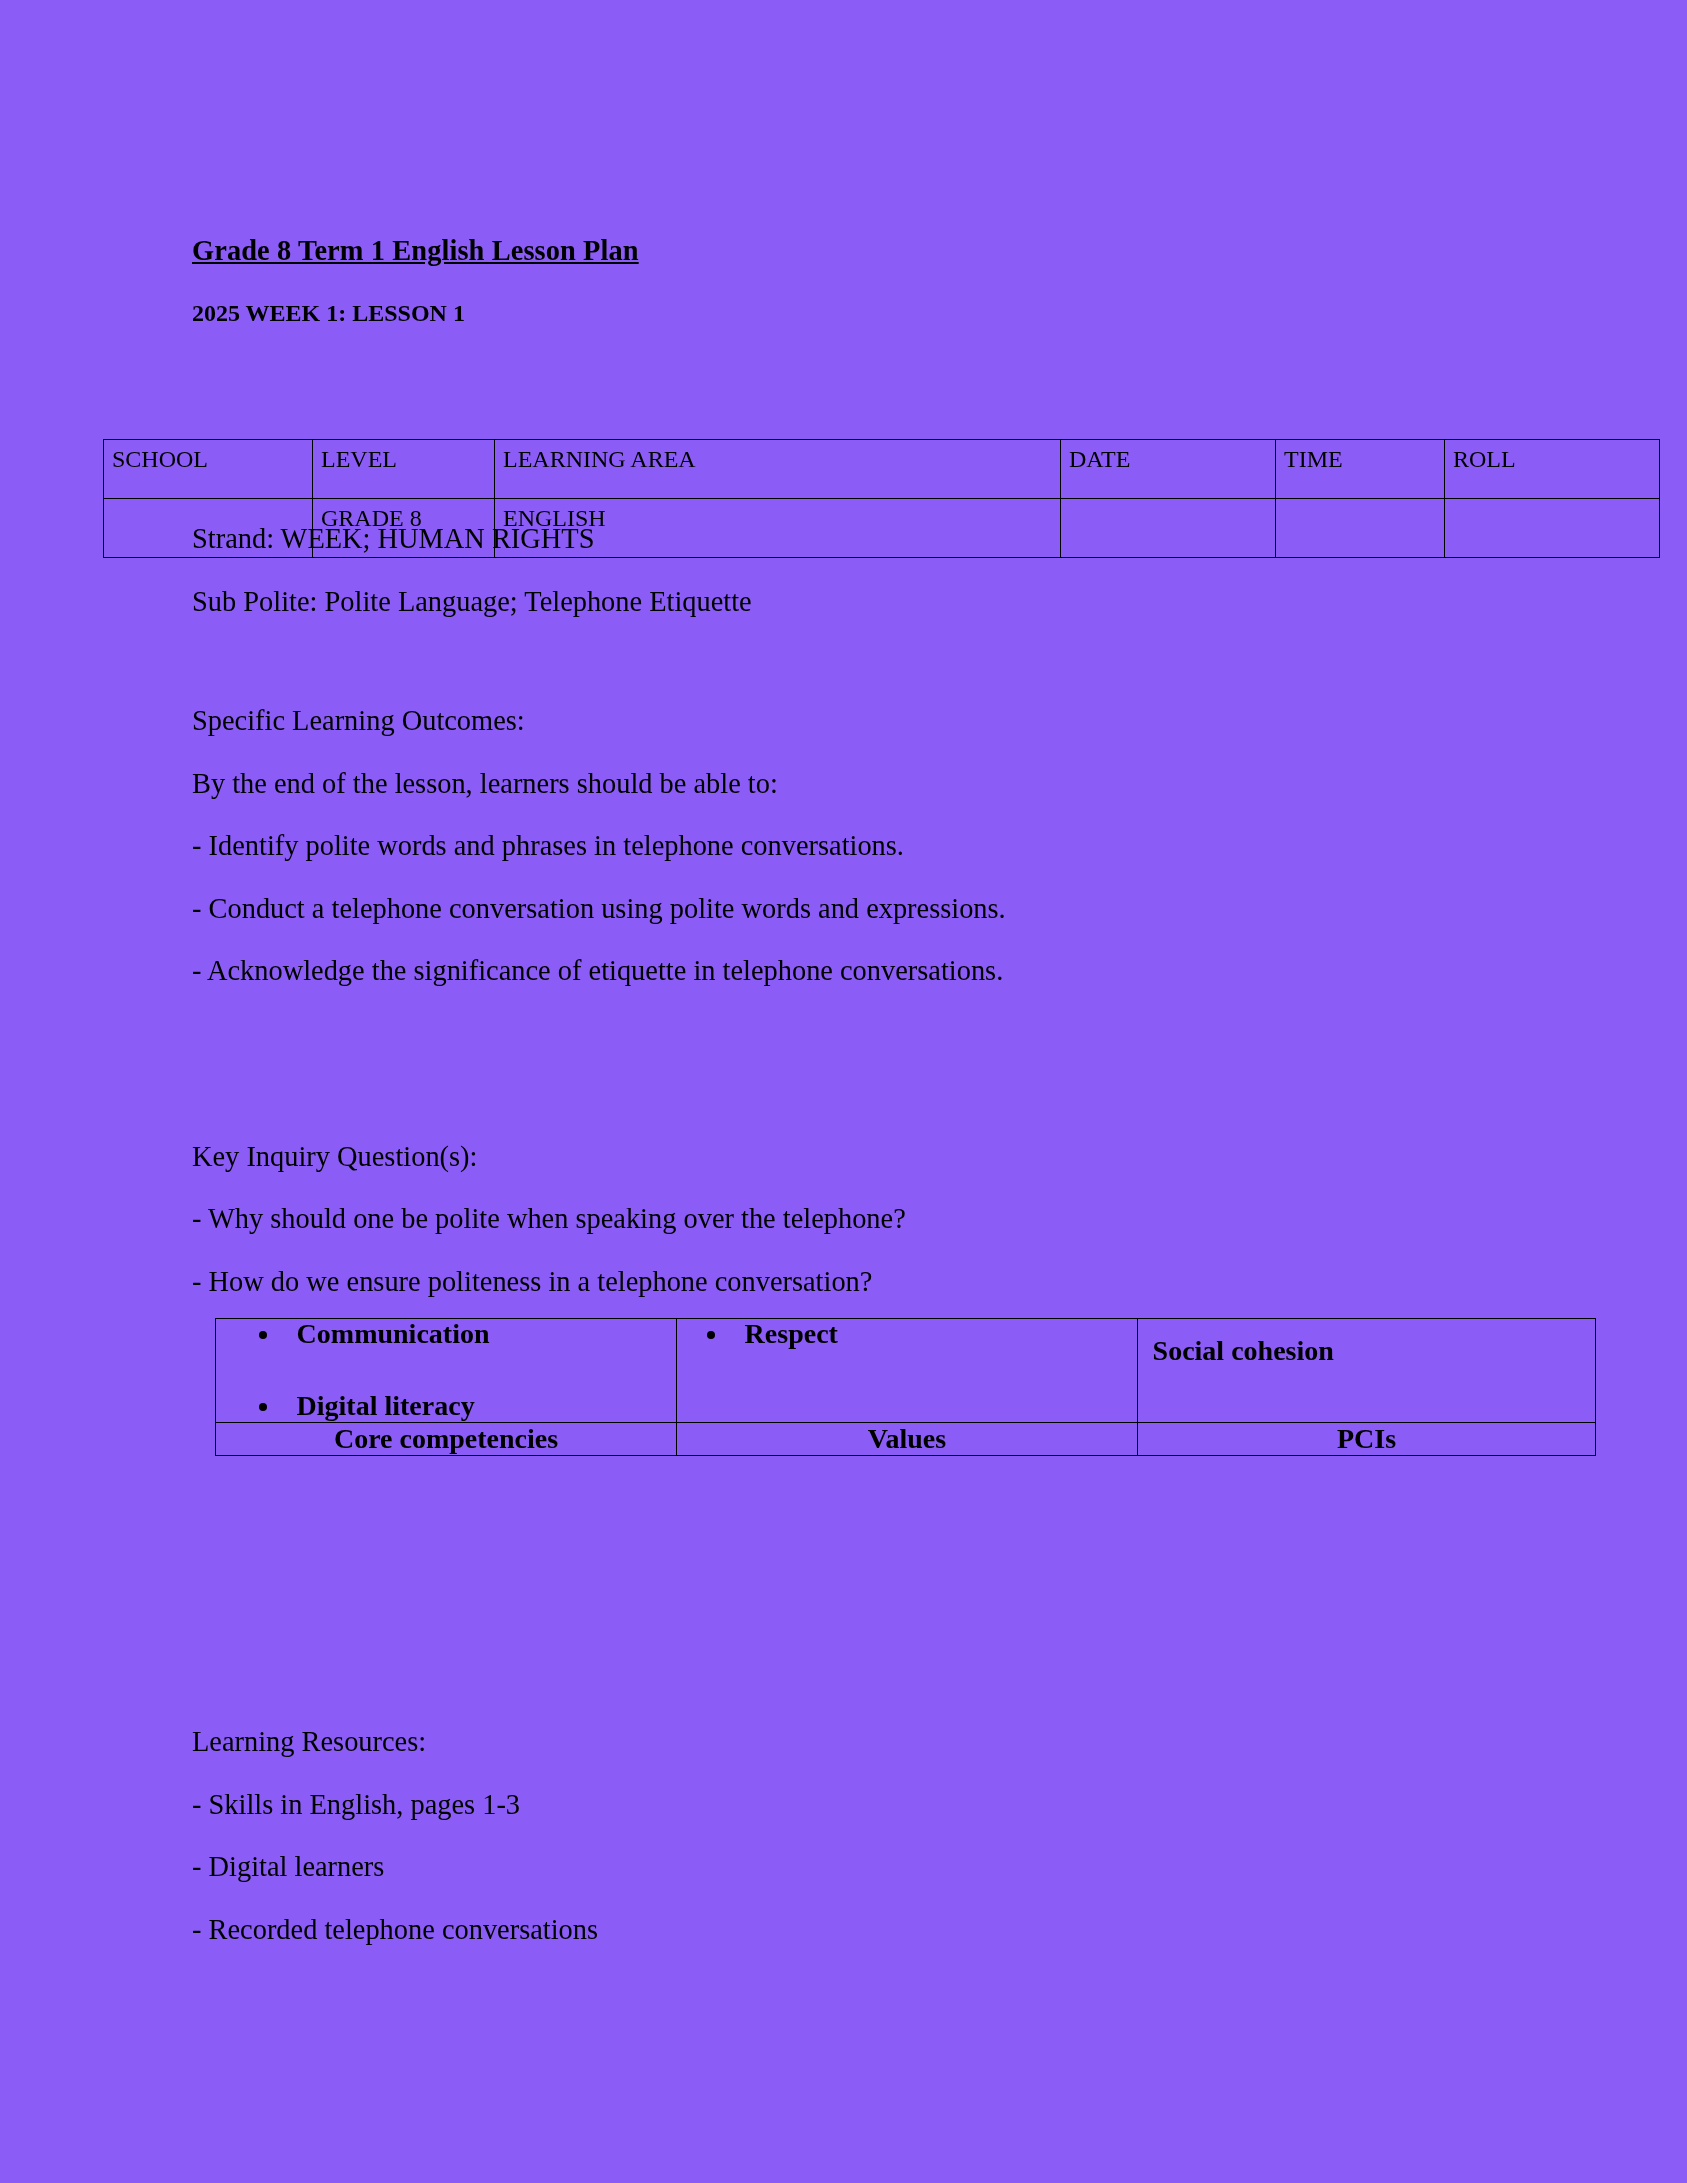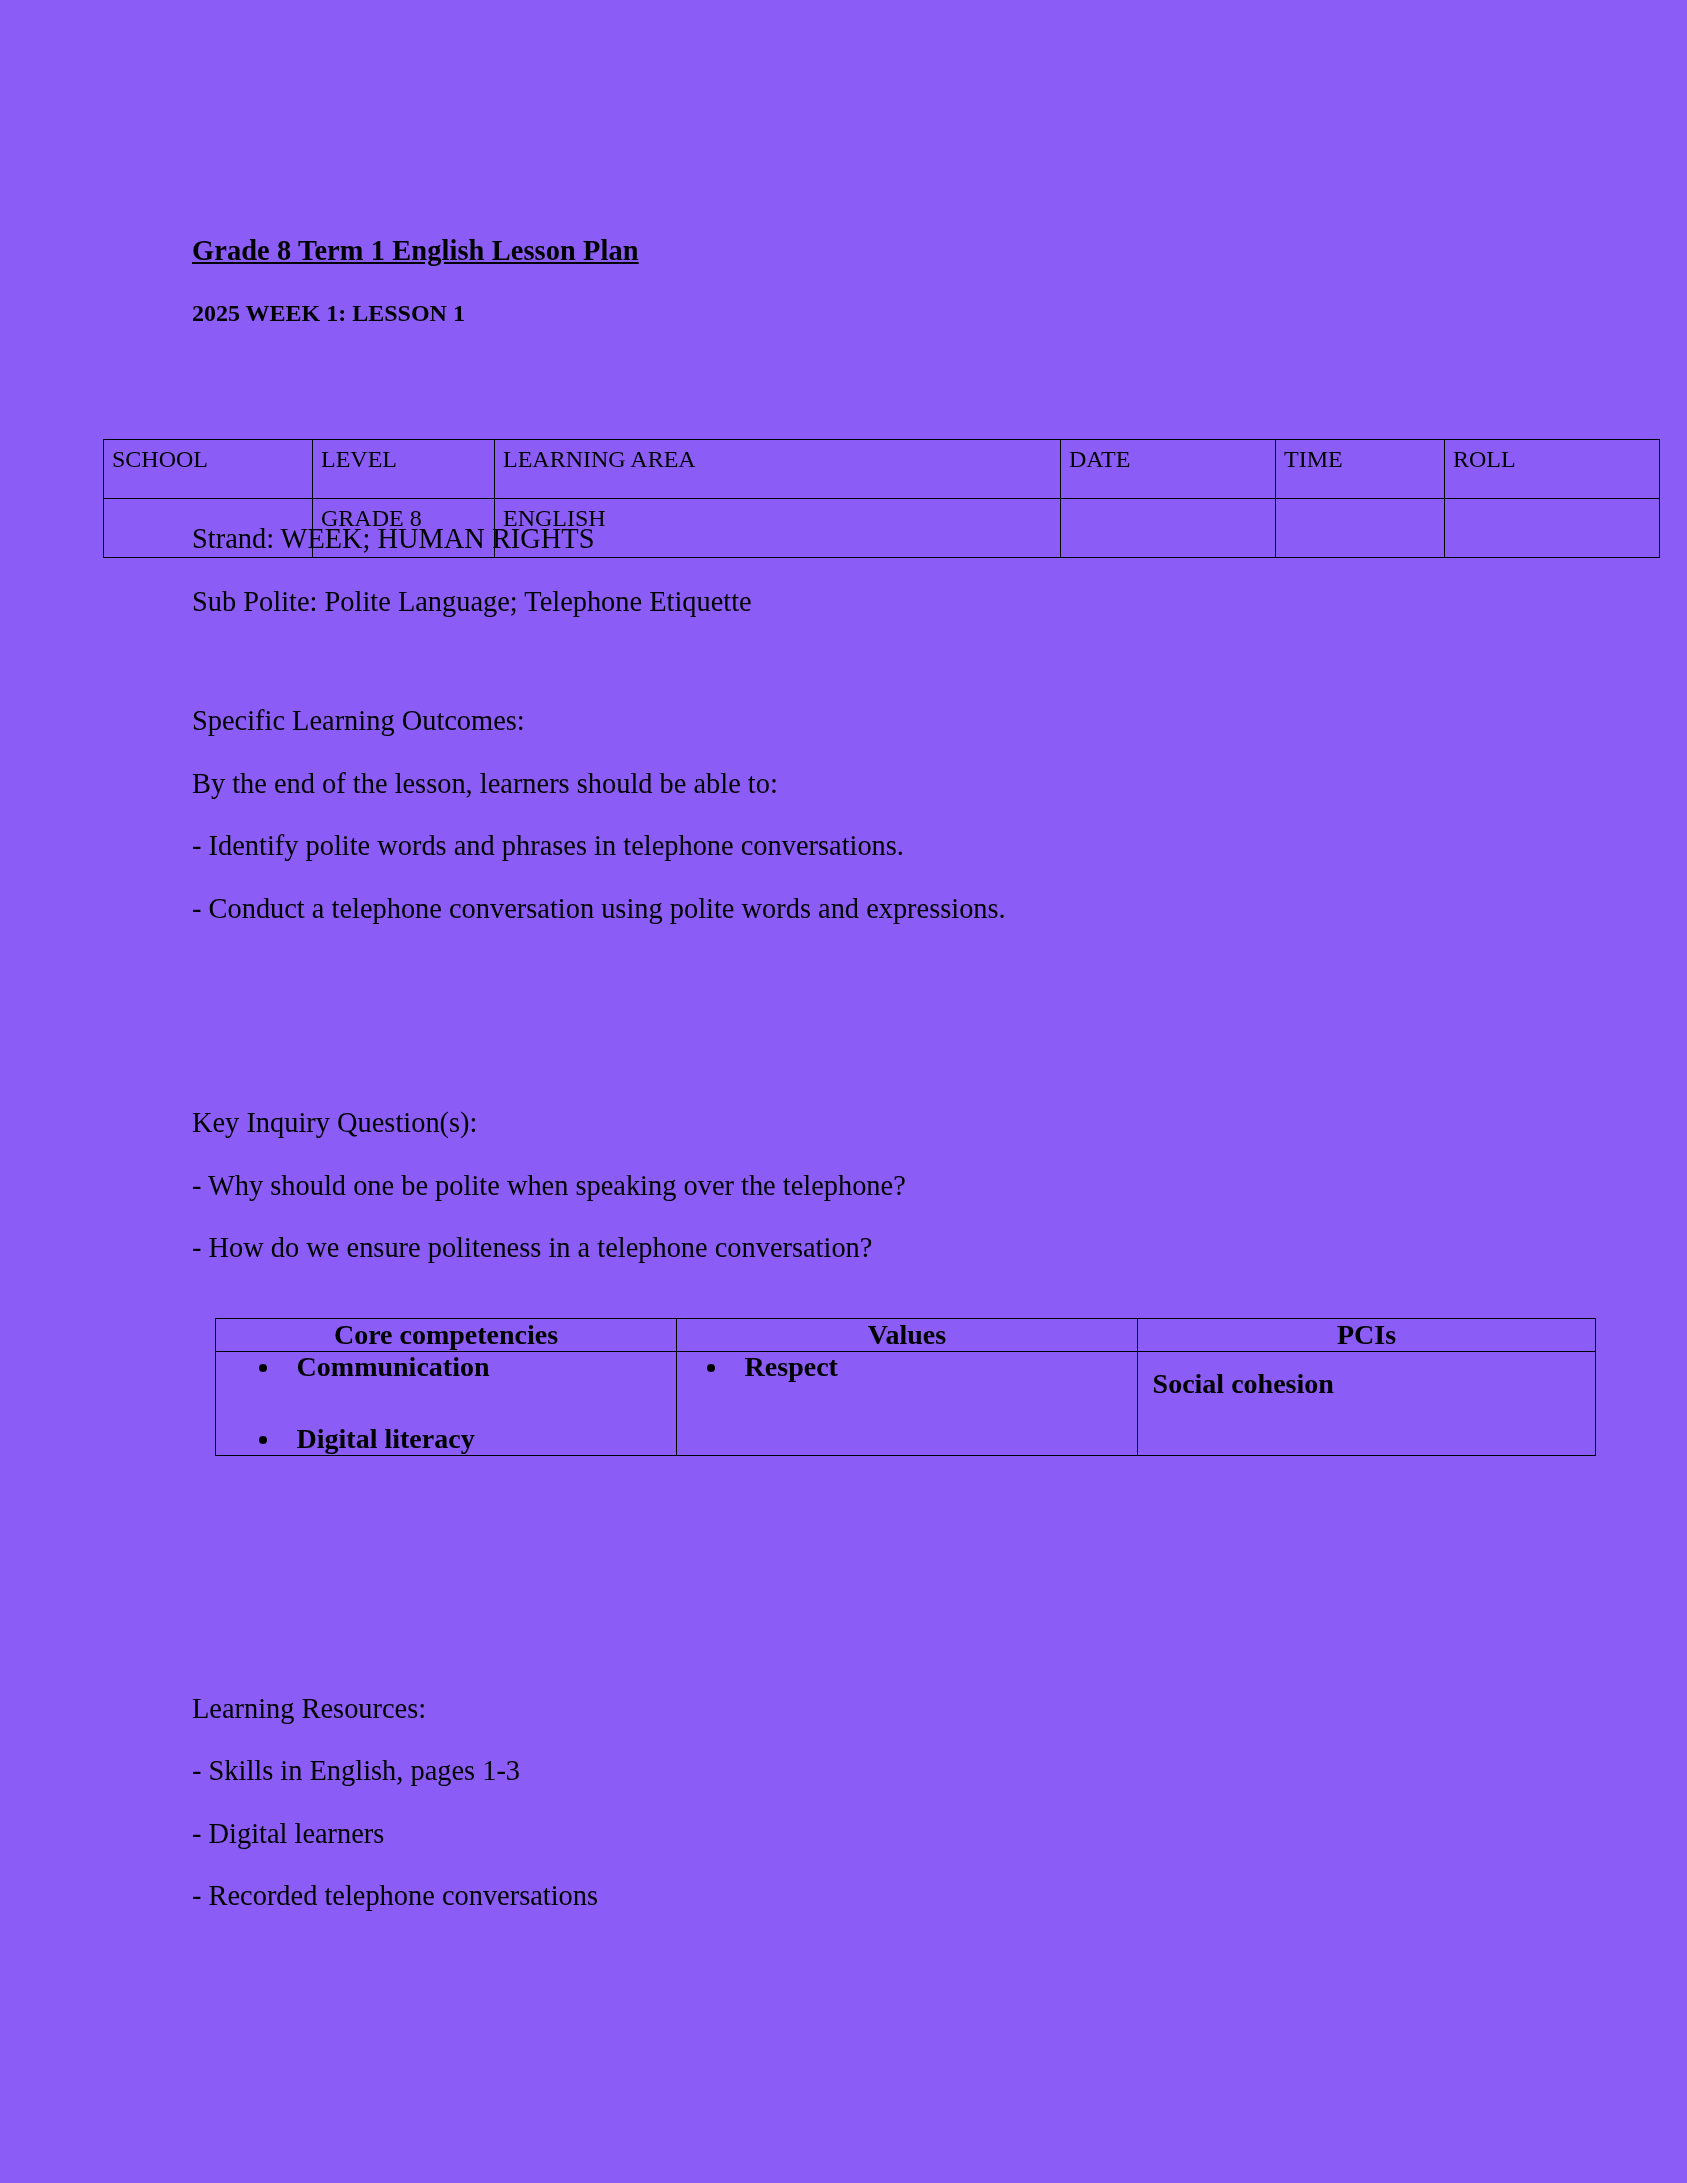--- a/index.html
+++ b/index.html
@@ -145,20 +145,21 @@
     <div class="gap-l"></div>
 
     <div class="para bold">Specific Learning Outcomes:</div>
     <div class="gap-s"></div>
     <div class="para">By the end of the lesson, learners should be able to:</div>
     <div class="gap-s"></div>
     <div class="para">- Identify polite words and phrases in telephone conversations.</div>
     <div class="gap-s"></div>
     <div class="para">- Conduct a telephone conversation using polite words and expressions.</div>
     <div class="gap-s"></div>
+    <div class="para">- Acknowledge the significance of etiquette in telephone conversations.</div>
 
     <div class="gap-xxl"></div>
 
     <div class="para bold">Key Inquiry Question(s):</div>
     <div class="gap-s"></div>
     <div class="para">- Why should one be polite when speaking over the telephone?</div>
     <div class="gap-s"></div>
     <div class="para">- How do we ensure politeness in a telephone conversation?</div>
 
     <div style="height:427px"></div>
@@ -190,37 +191,37 @@
       <td class="col-date"></td>
       <td class="col-time"></td>
       <td class="col-roll"></td>
     </tr>
   </tbody>
     </table>
 
   <table class="table-comp">
     <tbody>
         <tr>
-      <td class="comp-c1 comp-head">Core competencies</td>
-      <td class="comp-c2 comp-head">Values</td>
-      <td class="comp-c3 comp-head">PCIs</td>
-    </tr>
-    <tr>
       <td class="comp-c1 comp-body">
         <ul class="bullet-list">
           <li>Communication</li>
           <li>Digital literacy</li>
         </ul>
       </td>
       <td class="comp-c2 comp-body">
         <ul class="bullet-list bullet-list-v2">
           <li>Respect</li>
         </ul>
       </td>
       <td class="comp-c3 comp-body">
         <div class="plain-cell">Social cohesion</div>
       </td>
     </tr>
+    <tr>
+      <td class="comp-c1 comp-head">Core competencies</td>
+      <td class="comp-c2 comp-head">Values</td>
+      <td class="comp-c3 comp-head">PCIs</td>
+    </tr>
   </tbody>
     </table>
 
 </div>
 
 
 </body></html>

